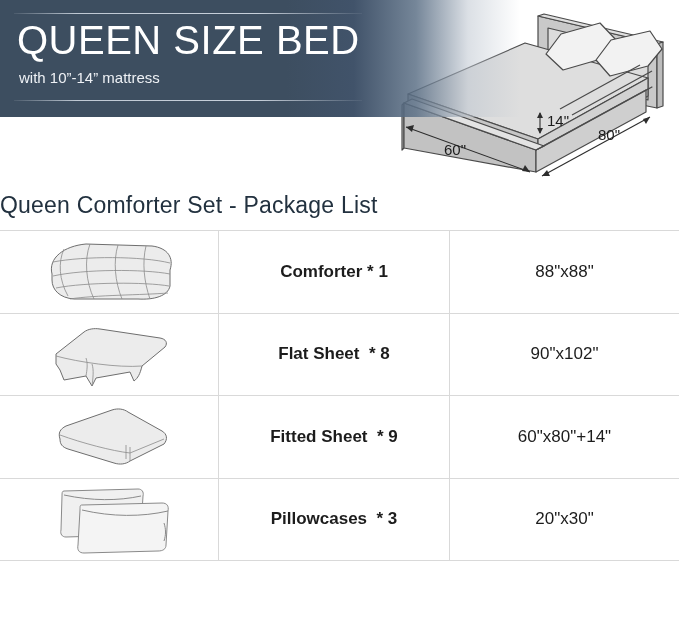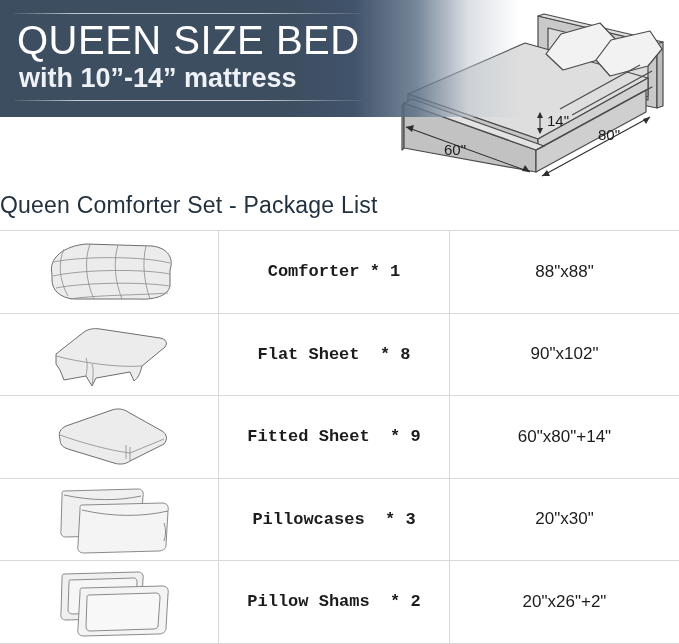--- a/index.html
+++ b/index.html
@@ -60,22 +60,22 @@
     font-weight: normal;
     letter-spacing: 0.5px;
     color: #ffffff;
     line-height: 44px;
     white-space: nowrap;
   }
   .banner-sub {
     position: absolute;
     left: 19px;
     top: 64px;
-    font-size: 27px;
-    font-weight: bold;
+    font-size: 15px;
+    font-weight: normal;
     color: #eef1f5;
     line-height: 28px;
     white-space: nowrap;
   }
 
   
   .list-title {
     position: absolute;
     left: 0; top: 192px;
     width: 679px;
@@ -110,21 +110,20 @@
     width: 231px;
     height: 100%;
     display: flex;
     align-items: center;
     justify-content: center;
     border-right: 1px solid #d9d9d9;
     font-size: 17px;
     font-weight: bold;
     color: #1c1c1c;
     white-space: pre;
-    font-family: Liberation Mono, monospace;
   }
   .cell-size {
     flex: 1;
     height: 100%;
     display: flex;
     align-items: center;
     justify-content: center;
     font-size: 17px;
     color: #1c1c1c;
     white-space: pre;
@@ -283,39 +282,15 @@
                      L46 27 C46 23 46 22 48 22 Z"></path>
             <path d="M48 27 C78 34 108 34 134 28"></path>
             <path d="M130 40 C132 46 132 52 130 58"></path>
           </g>
         </svg>
       </div>
       <div class="cell-name">Pillowcases  * 3</div>
       <div class="cell-size">20"x30"</div>
     </div>
 
-    <div class="row">
-      <div class="cell-icon">
-        <svg width="150" height="72" viewBox="0 0 150 72">
-          <g stroke="#8a8a8a" stroke-width="1" fill="#f0f0f0" stroke-linejoin="round">
-            <path d="M30 8 L104 6 C108 6 110 9 109 13 L107 46
-                     C107 50 104 52 100 52 L32 54 C28 54 26 51 27 47
-                     L28 13 C28 10 28 8 30 8 Z"></path>
-            <path d="M36 14 L100 12 C102 12 103 14 103 16 L102 42
-                     C102 44 100 46 98 46 L38 48 C36 48 34 46 34 44
-                     L35 17 C35 15 35 14 36 14 Z" fill="#f6f6f6"></path>
-          </g>
-          <g stroke="#8a8a8a" stroke-width="1" fill="#f4f4f4" stroke-linejoin="round">
-            <path d="M48 22 L128 20 C133 20 135 23 134 28 L132 62
-                     C132 66 129 68 124 68 L50 70 C45 70 43 67 44 62
-                     L46 27 C46 23 46 22 48 22 Z"></path>
-            <path d="M55 29 L122 27 C125 27 126 29 126 32 L124 60
-                     C124 62 122 63 119 63 L56 65 C53 65 52 63 52 60
-                     L53 32 C53 30 53 29 55 29 Z" fill="#f8f8f8"></path>
-          </g>
-        </svg>
-      </div>
-      <div class="cell-name">Pillow Shams  * 2</div>
-      <div class="cell-size">20"x26"+2"</div>
-    </div>
 
   </div>
 </div>
 
 </body></html>

